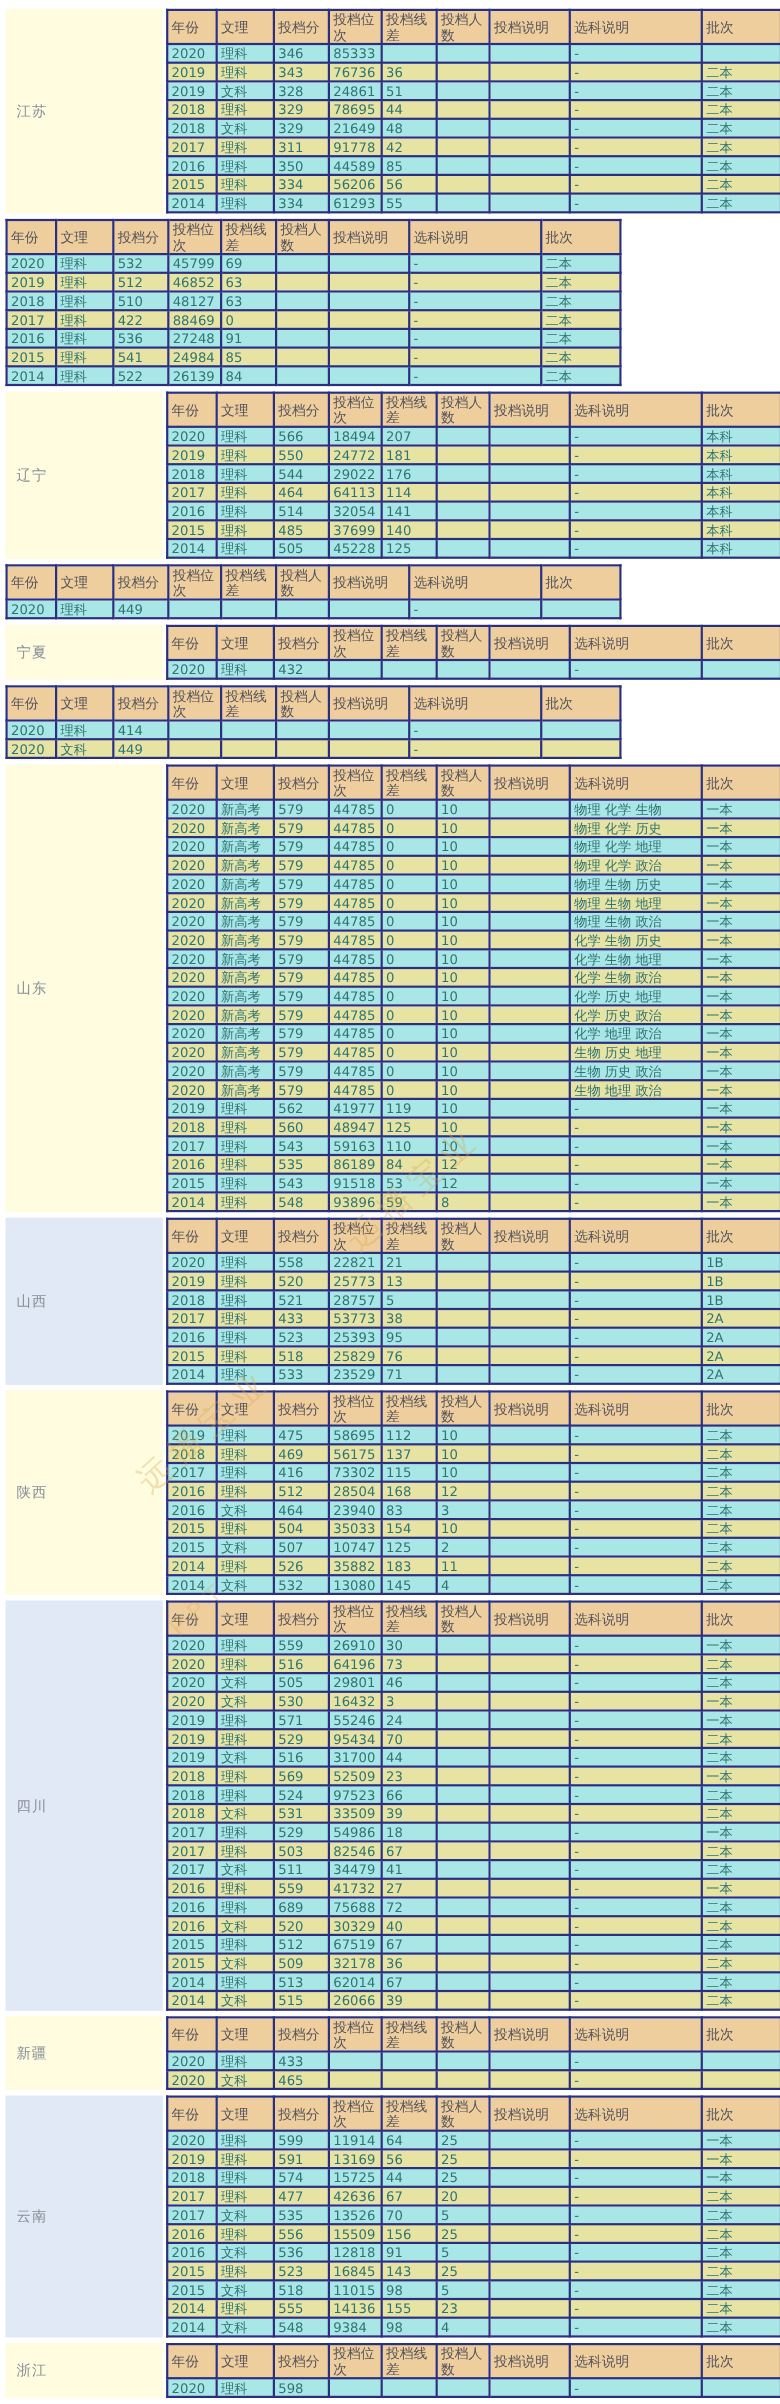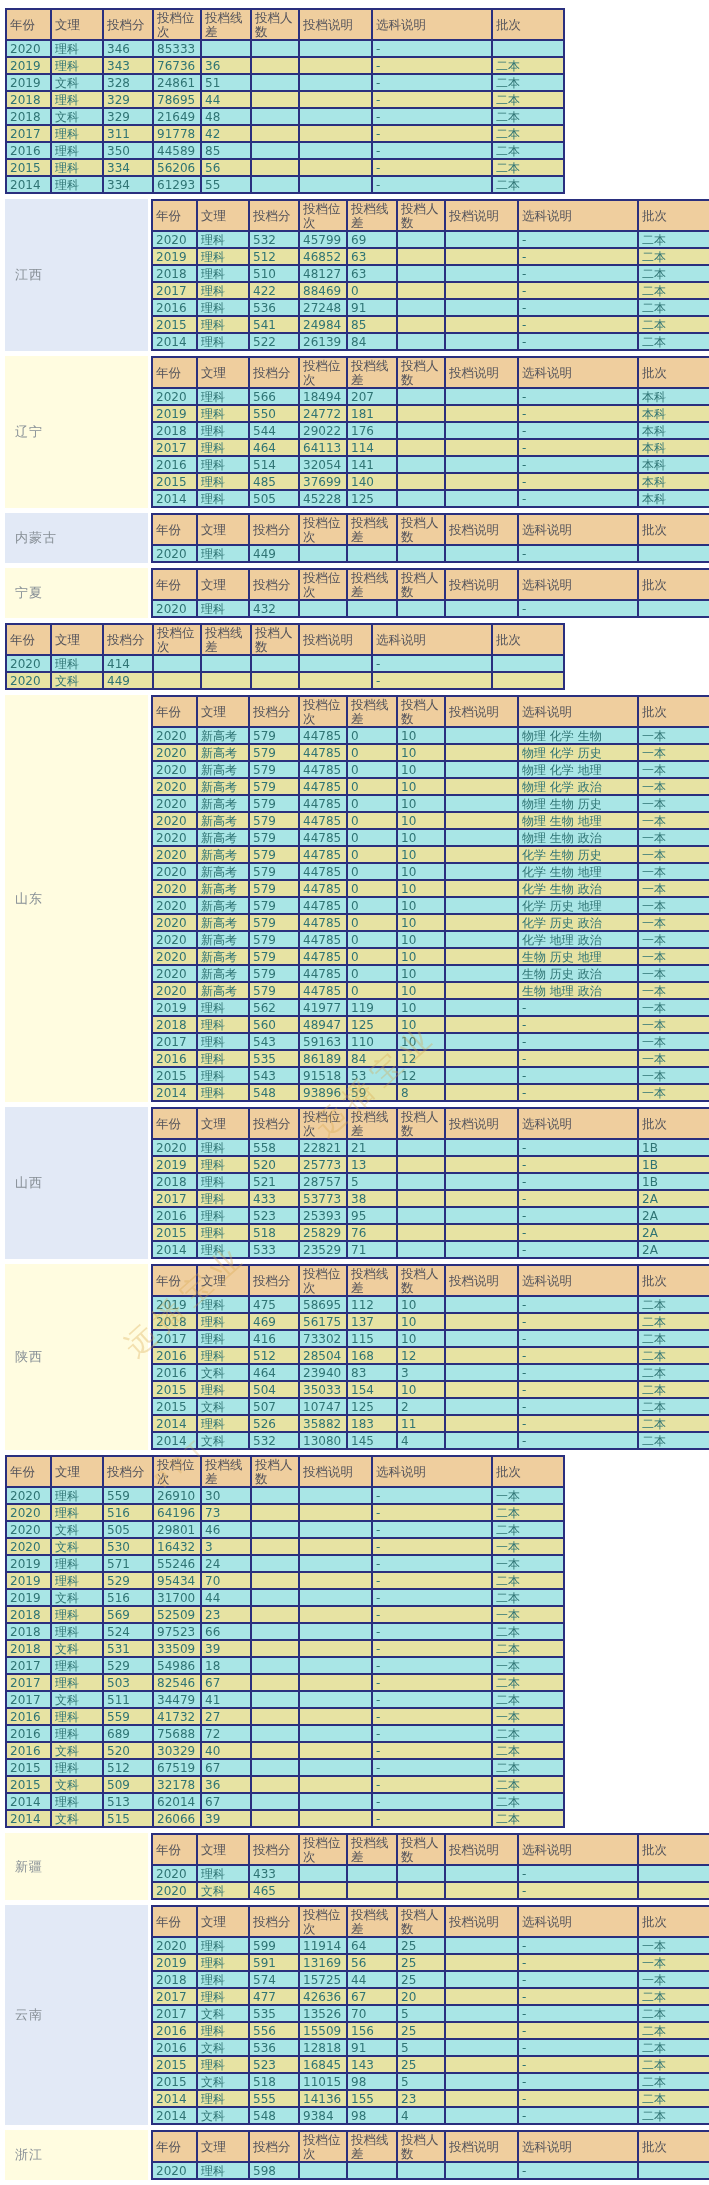--- a/index.html
+++ b/index.html
@@ -54,20 +54,21 @@
   .wm-1{top:1060px;left:300px;}
   .wm-2{top:1280px;left:110px;}
   .wm-3{top:1450px;left:150px;font-size:22px;opacity:0.25;}
 </style>
 </head>
 <body>
 
 <div id="page">
   <div id="sections">
   <section class="province-section">
+    <div class="province-label tone-cream">江苏</div>
     <table class="data-table">
       <colgroup>
         <col class="c-year">
             <col class="c-track">
             <col class="c-score">
         <col class="c-rank">
             <col class="c-diff">
             <col class="c-count">
         <col class="c-note">
             <col class="c-subjects">
@@ -184,21 +185,20 @@
               <td></td>
               <td></td>
               <td>-</td>
               <td>二本</td>
             </tr>
           </tbody>
     </table>
   </section>
 
   <section class="province-section">
-    <div class="province-label tone-blue">江西</div>
     <table class="data-table">
       <colgroup>
         <col class="c-year">
             <col class="c-track">
             <col class="c-score">
         <col class="c-rank">
             <col class="c-diff">
             <col class="c-count">
         <col class="c-note">
             <col class="c-subjects">
@@ -402,21 +402,20 @@
               <td></td>
               <td></td>
               <td>-</td>
               <td>本科</td>
             </tr>
           </tbody>
     </table>
   </section>
 
   <section class="province-section">
-    <div class="province-label tone-blue">内蒙古</div>
     <table class="data-table">
       <colgroup>
         <col class="c-year">
             <col class="c-track">
             <col class="c-score">
         <col class="c-rank">
             <col class="c-diff">
             <col class="c-count">
         <col class="c-note">
             <col class="c-subjects">
@@ -1055,20 +1054,21 @@
               <td>4</td>
               <td></td>
               <td>-</td>
               <td>二本</td>
             </tr>
           </tbody>
     </table>
   </section>
 
   <section class="province-section">
+    <div class="province-label tone-blue">四川</div>
     <table class="data-table">
       <colgroup>
         <col class="c-year">
             <col class="c-track">
             <col class="c-score">
         <col class="c-rank">
             <col class="c-diff">
             <col class="c-count">
         <col class="c-note">
             <col class="c-subjects">

